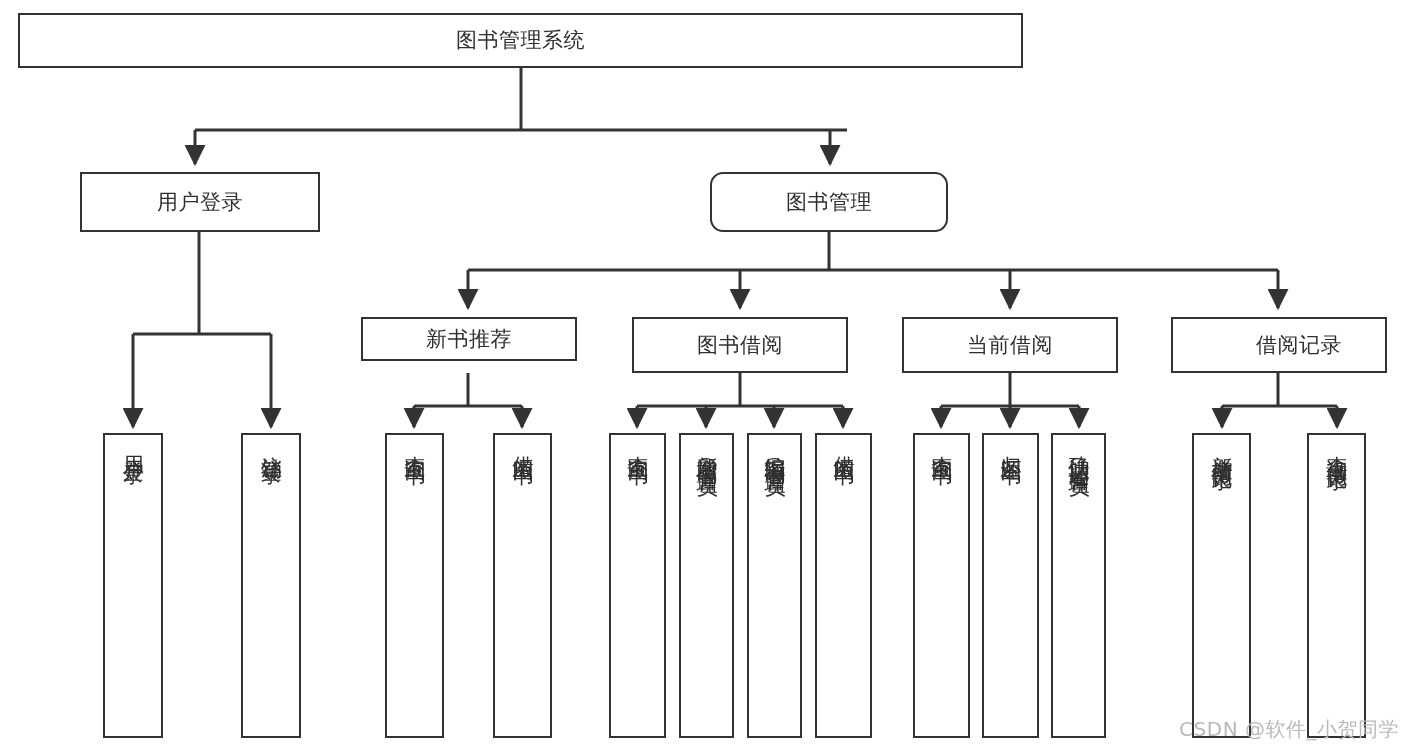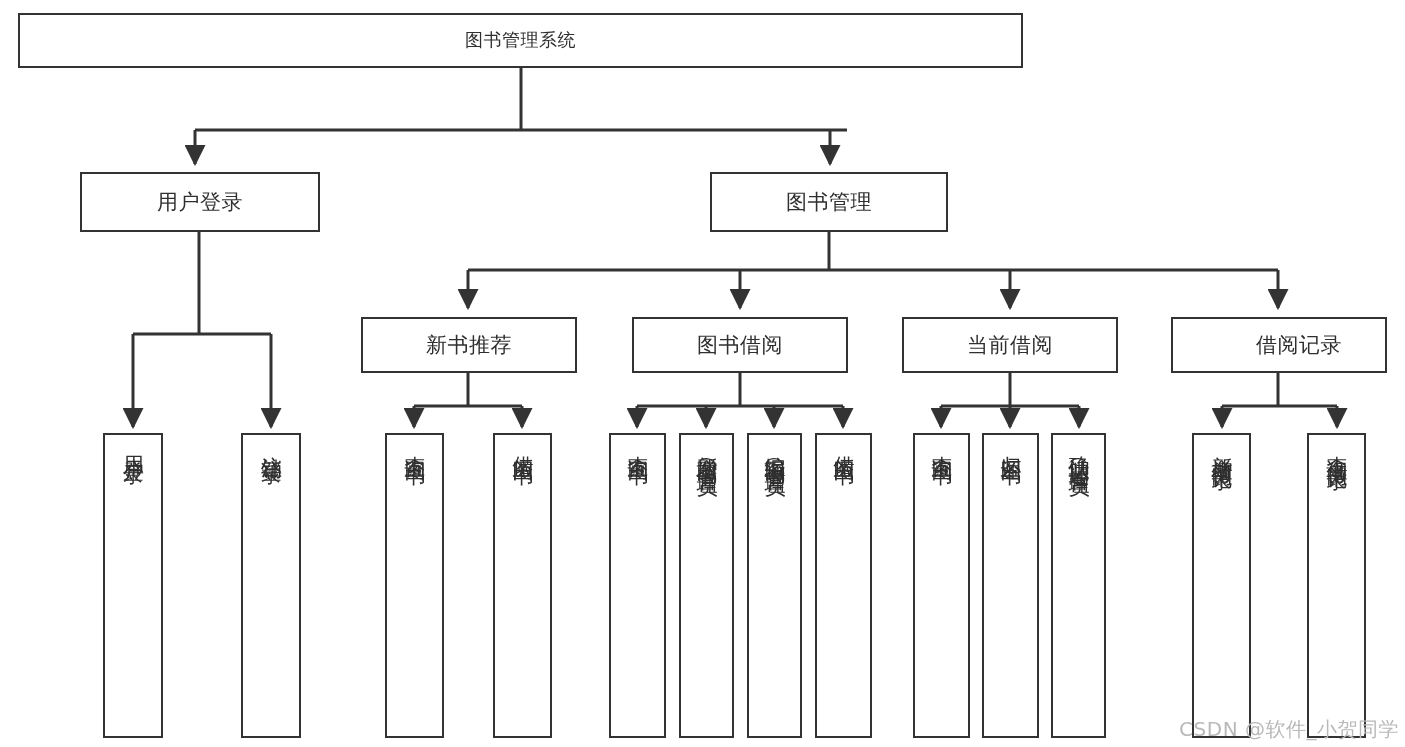--- a/index.html
+++ b/index.html
@@ -39,21 +39,21 @@
   .node .label {
     text-align: center;
     line-height: 1.15;
     white-space: nowrap;
   }
   .node.horiz .label {
     font-size: 21px;
     letter-spacing: 0.5px;
   }
   .node.root .label {
-    font-size: 18px;
+    font-size: 21px;
     letter-spacing: 0.5px;
   }
   
   .node.vert {
     align-items: flex-start;
     padding-top: 4px;
   }
   .node.vert .label {
     writing-mode: vertical-rl;
     text-orientation: upright;
@@ -130,25 +130,25 @@
     </g>
   </svg>
 
   <div class="node root horiz" style="left:18px; top:13px; width:1005px; height:55px;">
     <span class="label">图书管理系统</span>
   </div>
 
   <div class="node horiz" style="left:80px; top:172px; width:240px; height:60px;">
     <span class="label">用户登录</span>
   </div>
-  <div class="node horiz" style="left:710px; top:172px; width:238px; height:60px;">
+  <div class="node horiz" style="left:710px; top:172px; width:238px; height:60px;border-radius:13px;">
     <span class="label">图书管理</span>
   </div>
 
-  <div class="node horiz" style="left:361px; top:317px; width:216px; height:56px;">
+  <div class="node horiz" style="left:361px; top:317px; width:216px; height:44px;">
     <span class="label">新书推荐</span>
   </div>
   <div class="node horiz" style="left:632px; top:317px; width:216px; height:56px;">
     <span class="label">图书借阅</span>
   </div>
   <div class="node horiz" style="left:902px; top:317px; width:216px; height:56px;">
     <span class="label">当前借阅</span>
   </div>
   <div class="node horiz" style="left:1171px; top:317px; width:216px; height:56px;padding-left:40px;">
     <span class="label">借阅记录</span>

